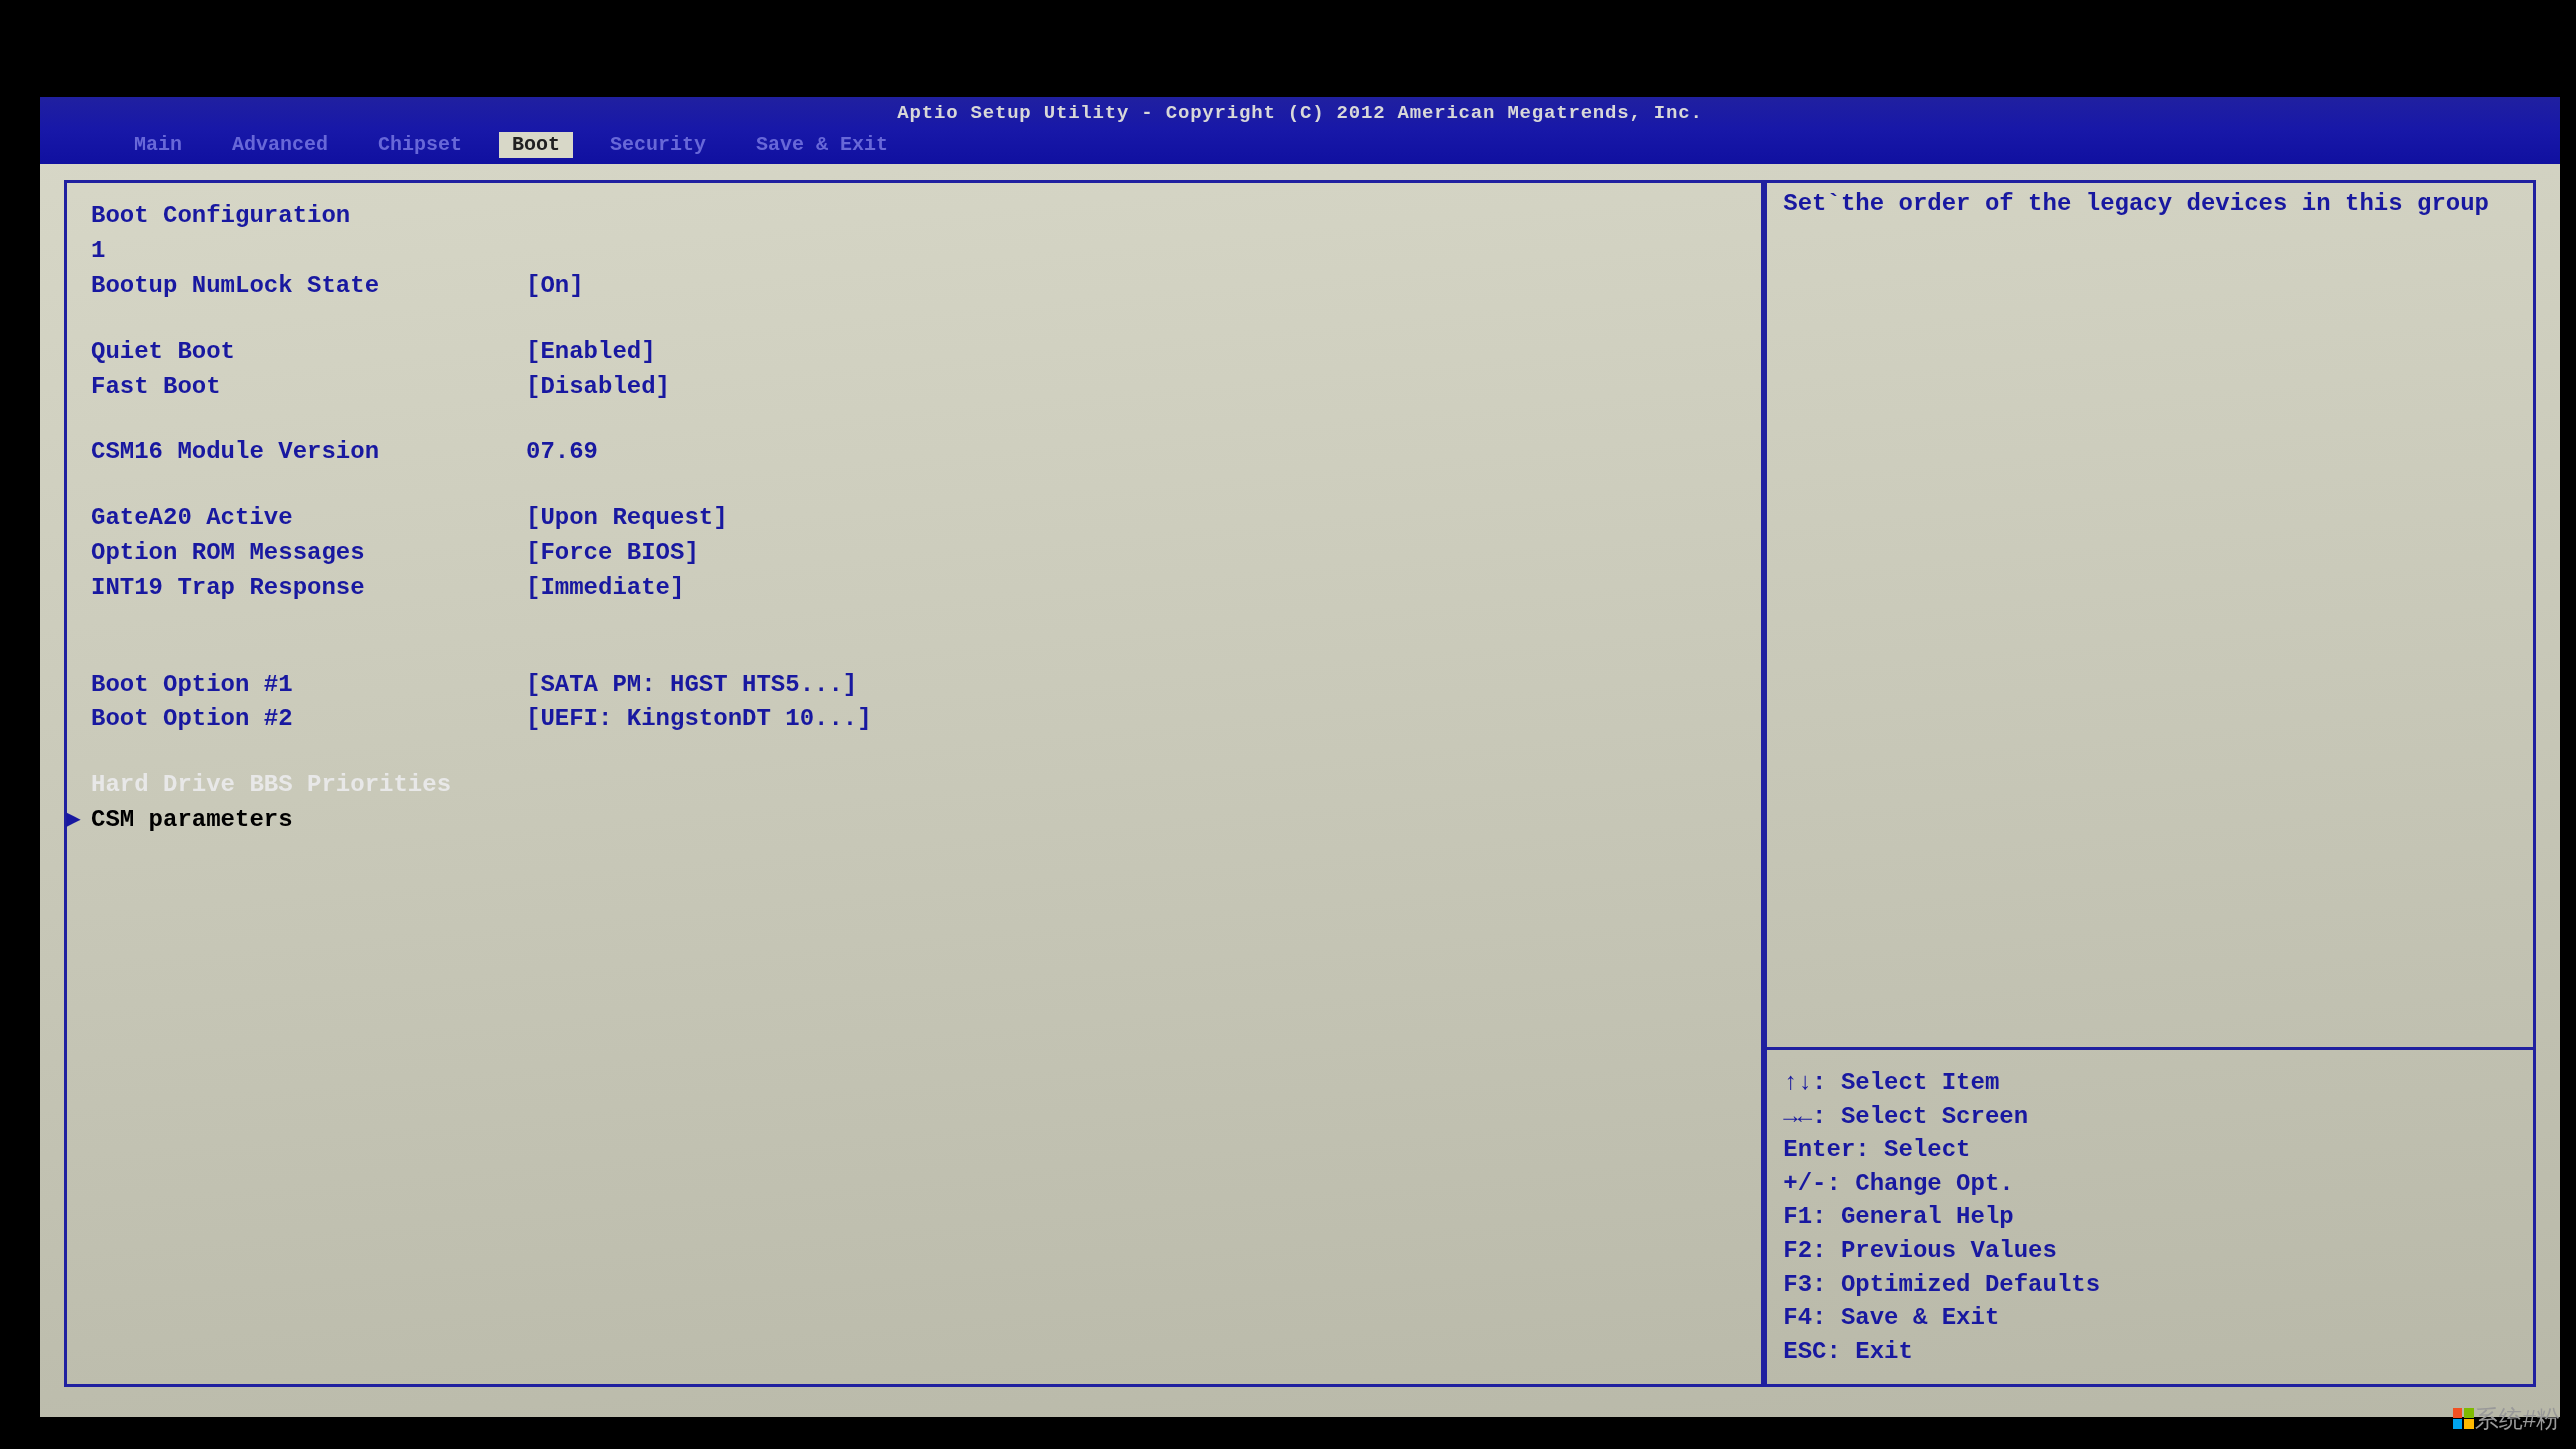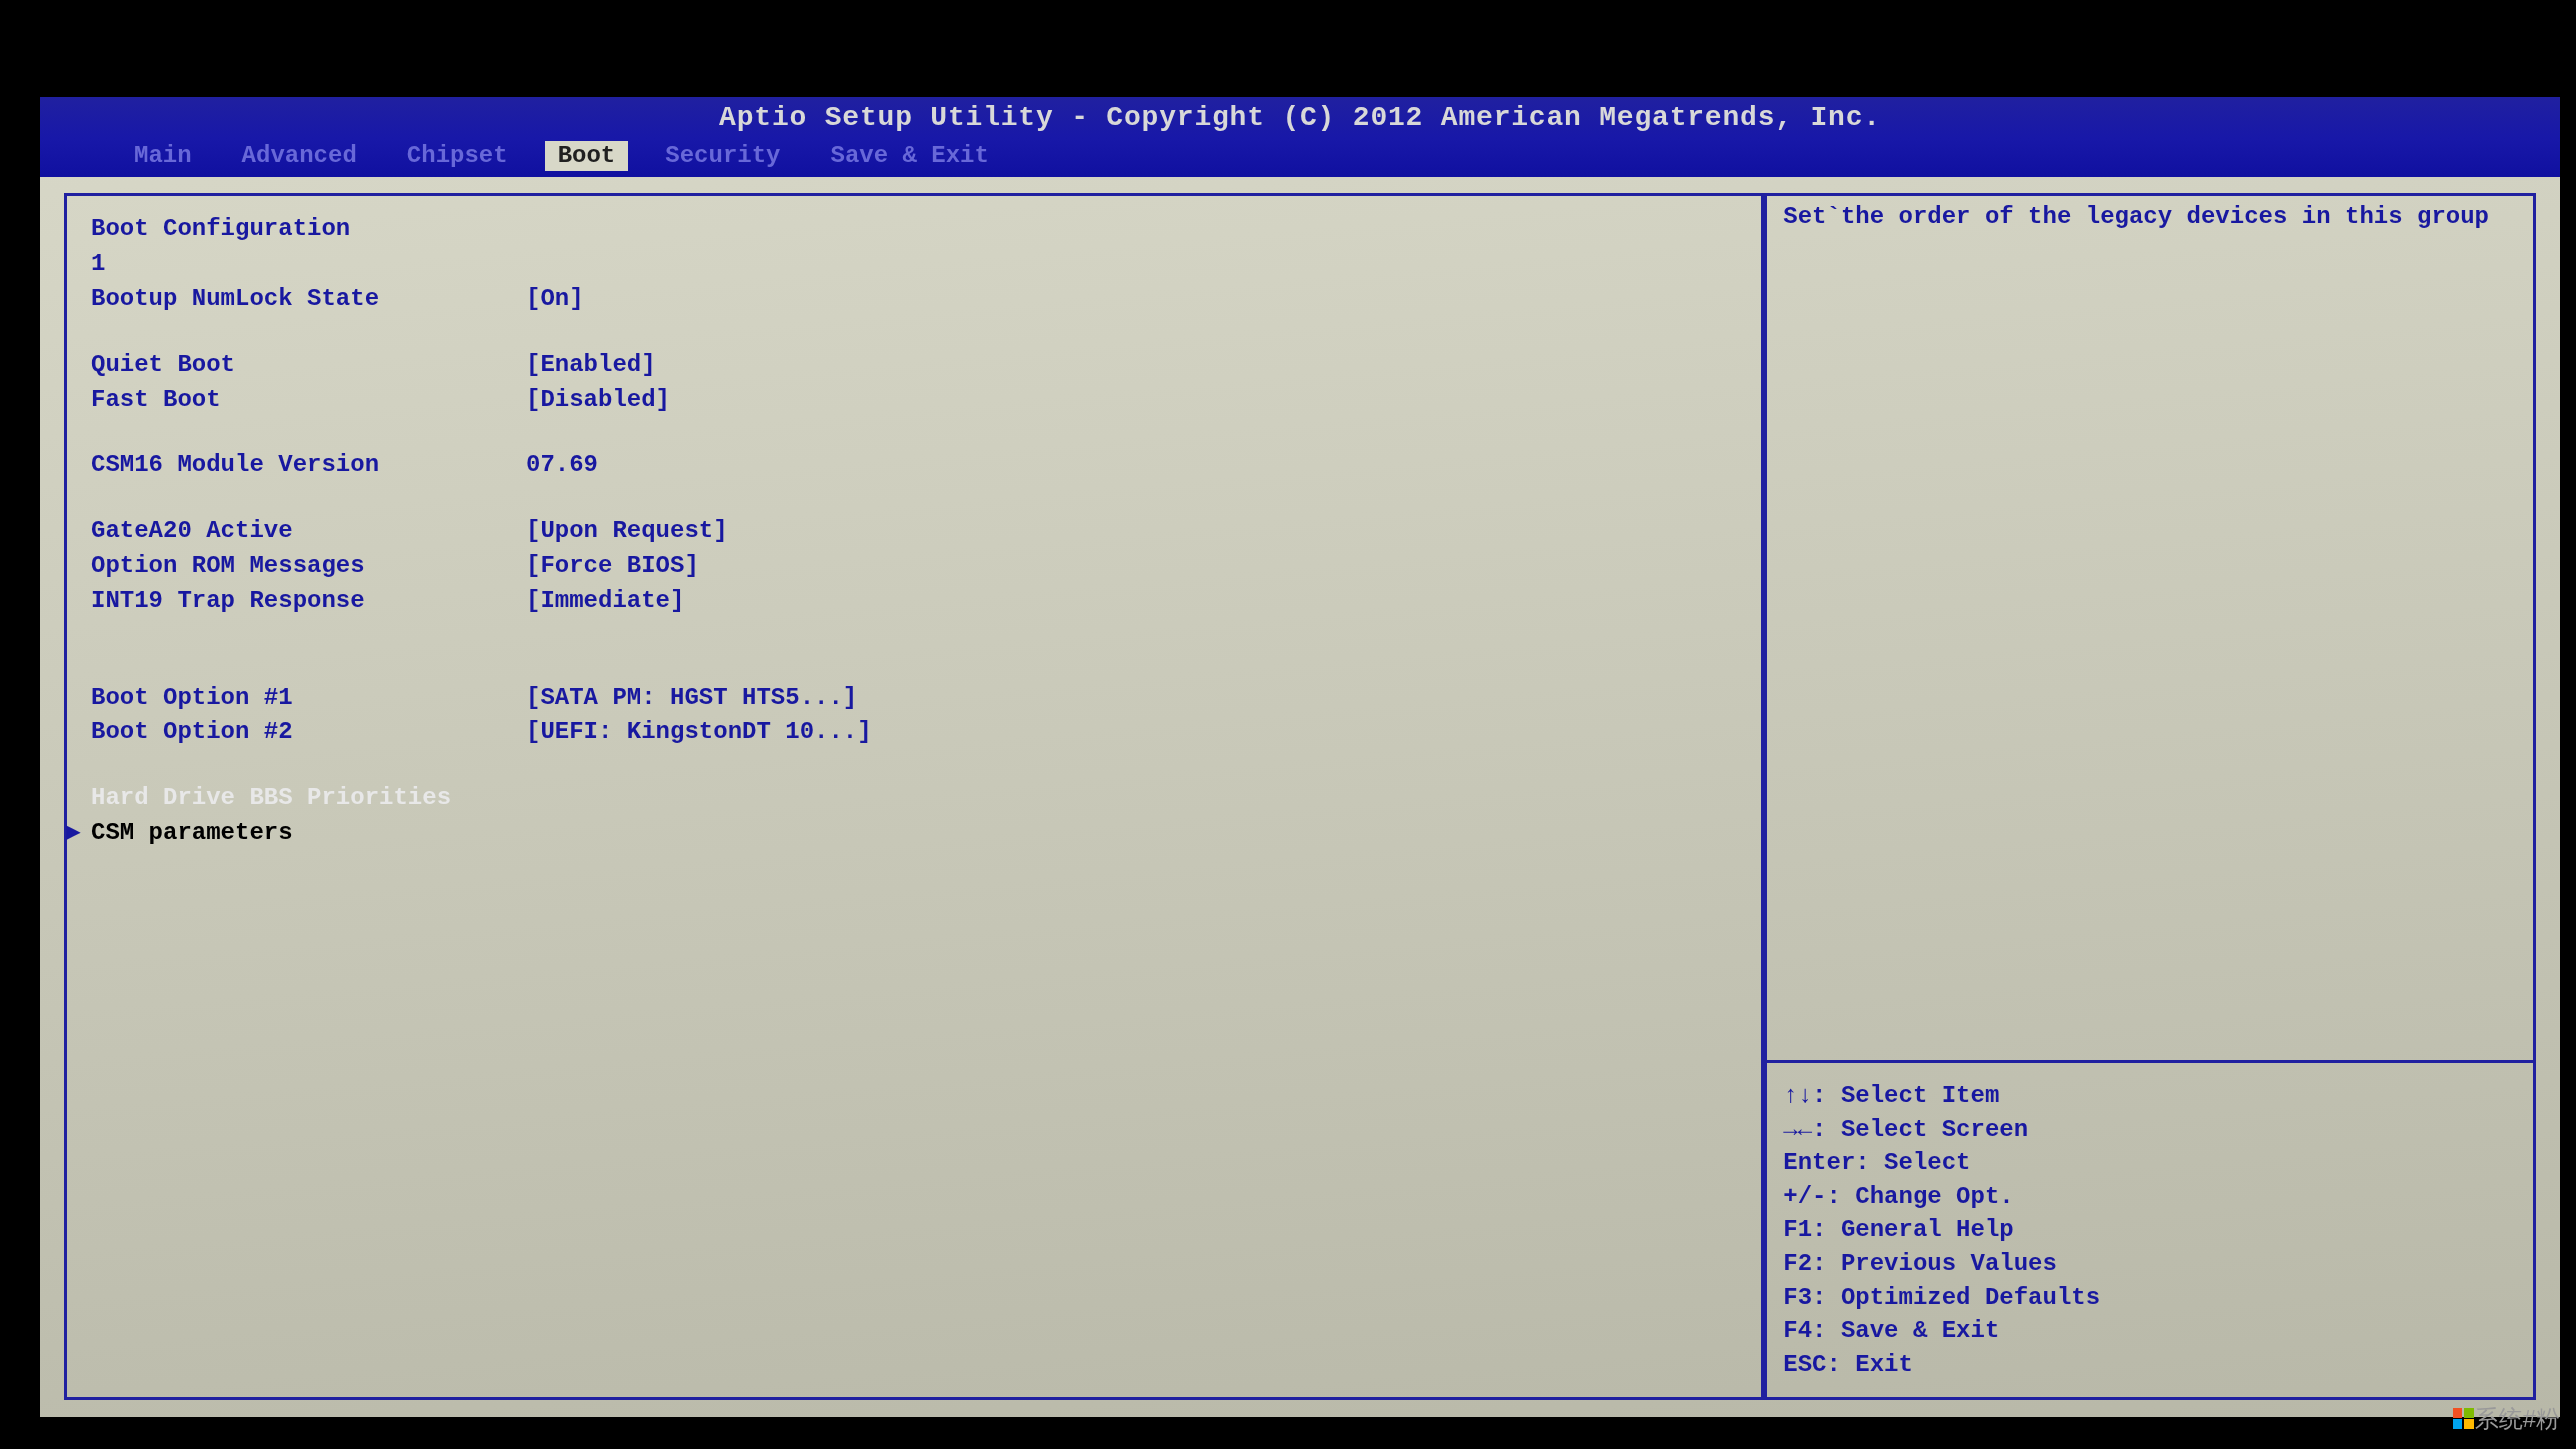--- a/index.html
+++ b/index.html
@@ -26,35 +26,35 @@
     right: 16px;
     bottom: 32px;
     background: linear-gradient(175deg, #d8d8c8 0%, #c8c8b8 50%, #b8b8a8 100%);
   }
   
   .title-bar {
     background: linear-gradient(to bottom, #2020a0, #1818a8);
     color: #d8d8d8;
     text-align: center;
     padding: 4.8px 0;
-    font-size: 28px;
+    font-size: 19px;
     letter-spacing: 0.8px;
   }
   
   .tab-bar {
     background: linear-gradient(to bottom, #1818a8, #1010a0);
     display: flex;
     padding: 3.2px 81px 6.4px 81px;
     gap: 24px;
   }
   
   .tab {
     color: #6868d8;
     padding: 1.6px 13px;
-    font-size: 24px;
+    font-size: 20px;
   }
   
   .tab.active {
     background: #d8d8c8;
     color: #202020;
   }
   
   .content-area {
     display: flex;
     padding: 16px 24px;

